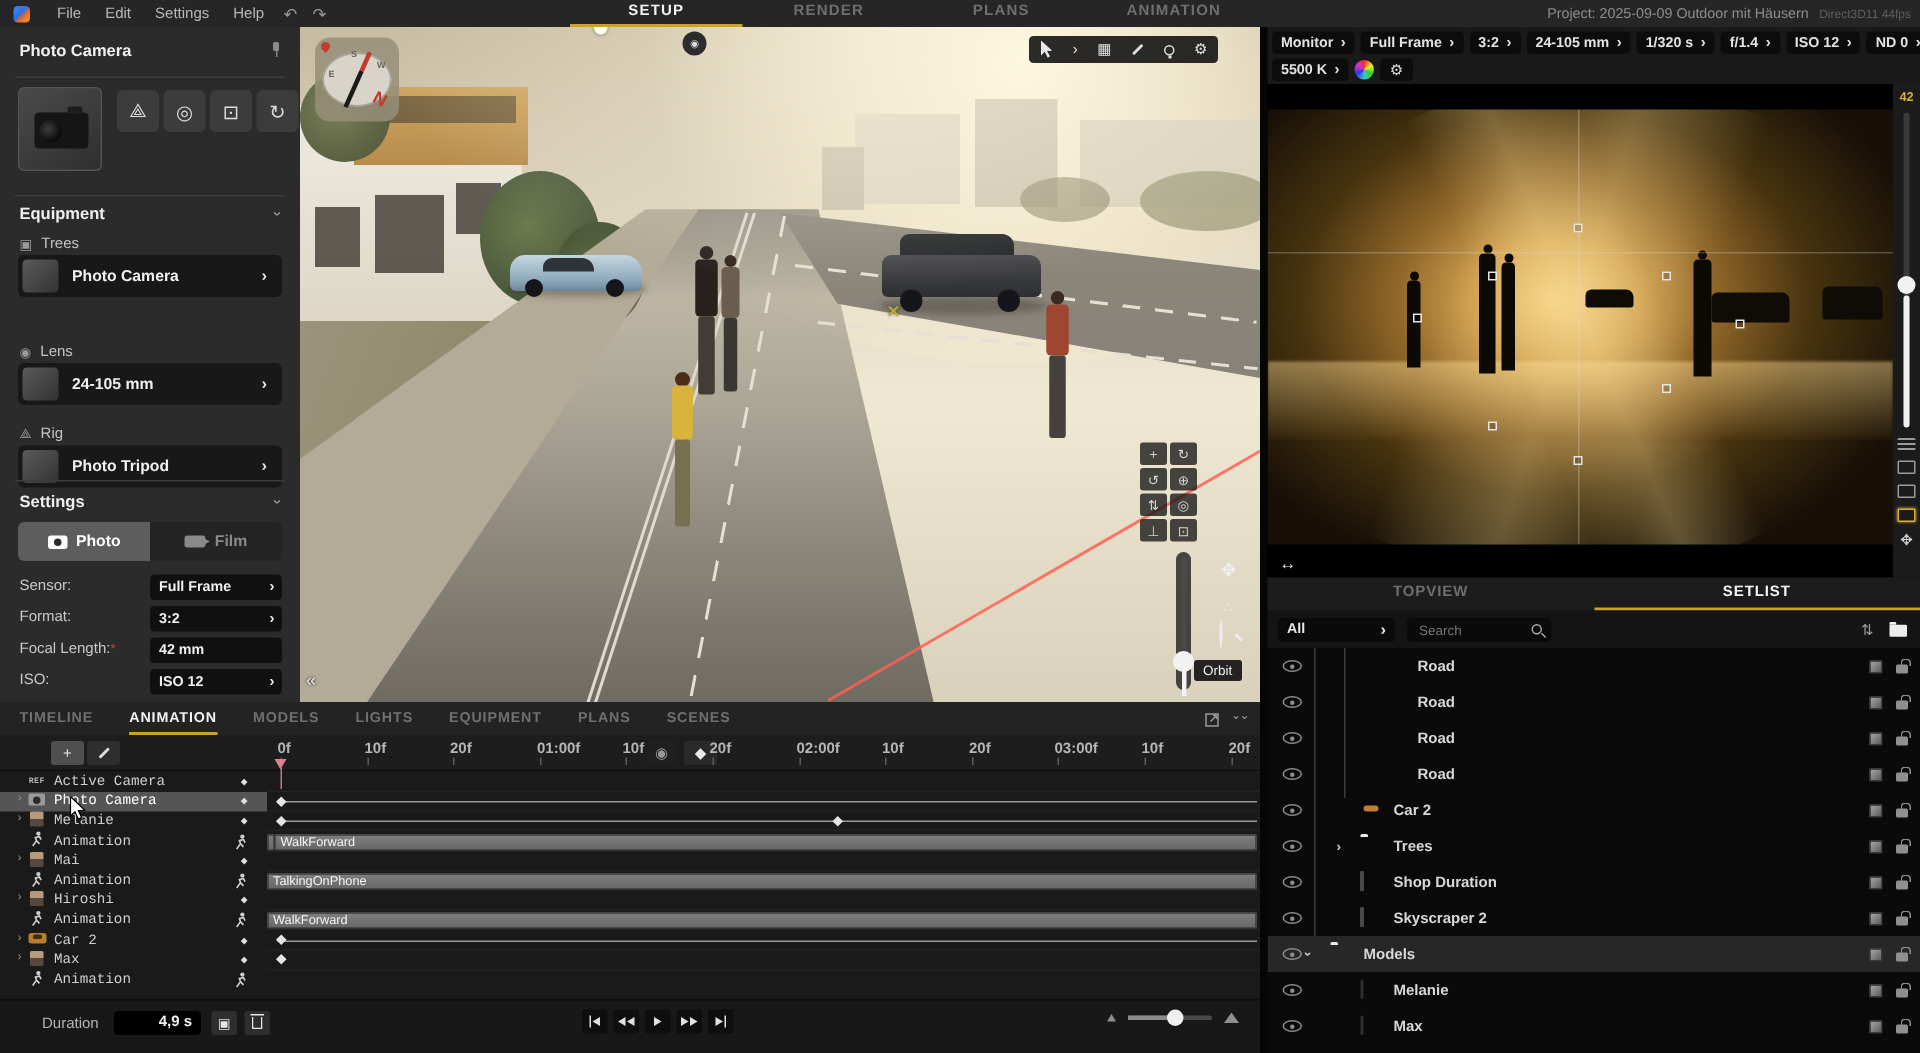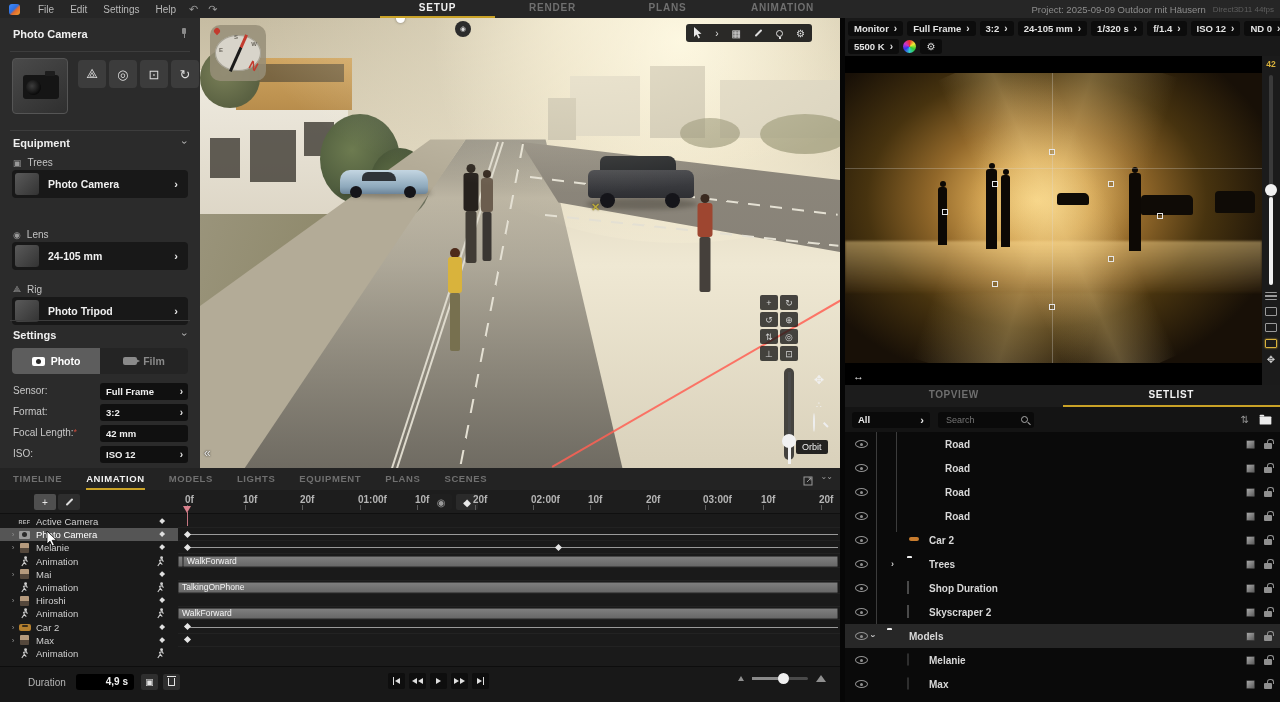--- a/index.html
+++ b/index.html
@@ -215,21 +215,21 @@
   .tl-btn{position:absolute;top:4px;width:22px;height:16px;border-radius:2px;display:flex;align-items:center;justify-content:center;
           font-size:10px;color:#e8e8e8;background:#2e2e2e;}
   .pen{width:9px;height:2px;background:#ddd;transform:rotate(-45deg);border-radius:1px;}
   #ruler{position:absolute;left:178px;top:0;width:662px;height:24px;}
   .tick{position:absolute;top:4px;font-size:10px;color:#b5b5b5;font-weight:bold;}
   .tick::after{content:"";position:absolute;left:2px;top:11px;width:1px;height:5px;background:#5c5c5c;}
   #playhead{position:absolute;left:183px;top:16px;width:0;height:0;border-left:4.5px solid transparent;border-right:4.5px solid transparent;border-top:7px solid #d9818d;}
   #playhead-line{position:absolute;left:187px;top:22px;width:1px;height:14px;background:rgba(217,129,141,.9);}
   #tracks{position:absolute;left:0;top:47px;width:840px;height:145px;}
   .trk{position:absolute;left:0;width:840px;height:13px;}
-  .trk-name{position:absolute;left:0;top:0;width:178px;height:13px;display:flex;align-items:center;font-size:9.5px;color:#cfcfcf;}
+  .trk-name{position:absolute;left:0;top:0;width:178px;height:13px;display:flex;font-size:9.5px;color:#cfcfcf;font-family:Liberation Mono, monospace;}
   .trk.sel .trk-name{background:#555555;color:#fff;}
   .trk-exp{width:10px;text-align:center;color:#8f8f8f;font-size:8px;margin-left:8px;}
   .trk-ic{width:13px;height:10px;margin-right:5px;display:flex;align-items:center;justify-content:center;}
   .ti-ref{font-size:5.5px;color:#b5b5b5;font-weight:bold;letter-spacing:.3px;}
   .ti-cam{width:11px;height:8px;background:#9a9a9a;border-radius:1px;position:relative;}
   .ti-cam::before{content:"";position:absolute;left:3px;top:1.5px;width:5px;height:5px;border-radius:50%;background:#2a2a2a;}
   .ti-person{width:9px;height:10px;border-radius:1px;background:linear-gradient(180deg,#b59a7d 50%,#55483c 50%);}
   .ti-car{width:12px;height:7px;border-radius:2px;background:#b5802e;position:relative;}
   .ti-car::before{content:"";position:absolute;left:3px;top:1px;width:6px;height:2.5px;background:#3a2d1a;border-radius:1px;}
   .trk-right{position:absolute;right:13px;top:1px;color:#e0e0e0;font-size:7.5px;}

